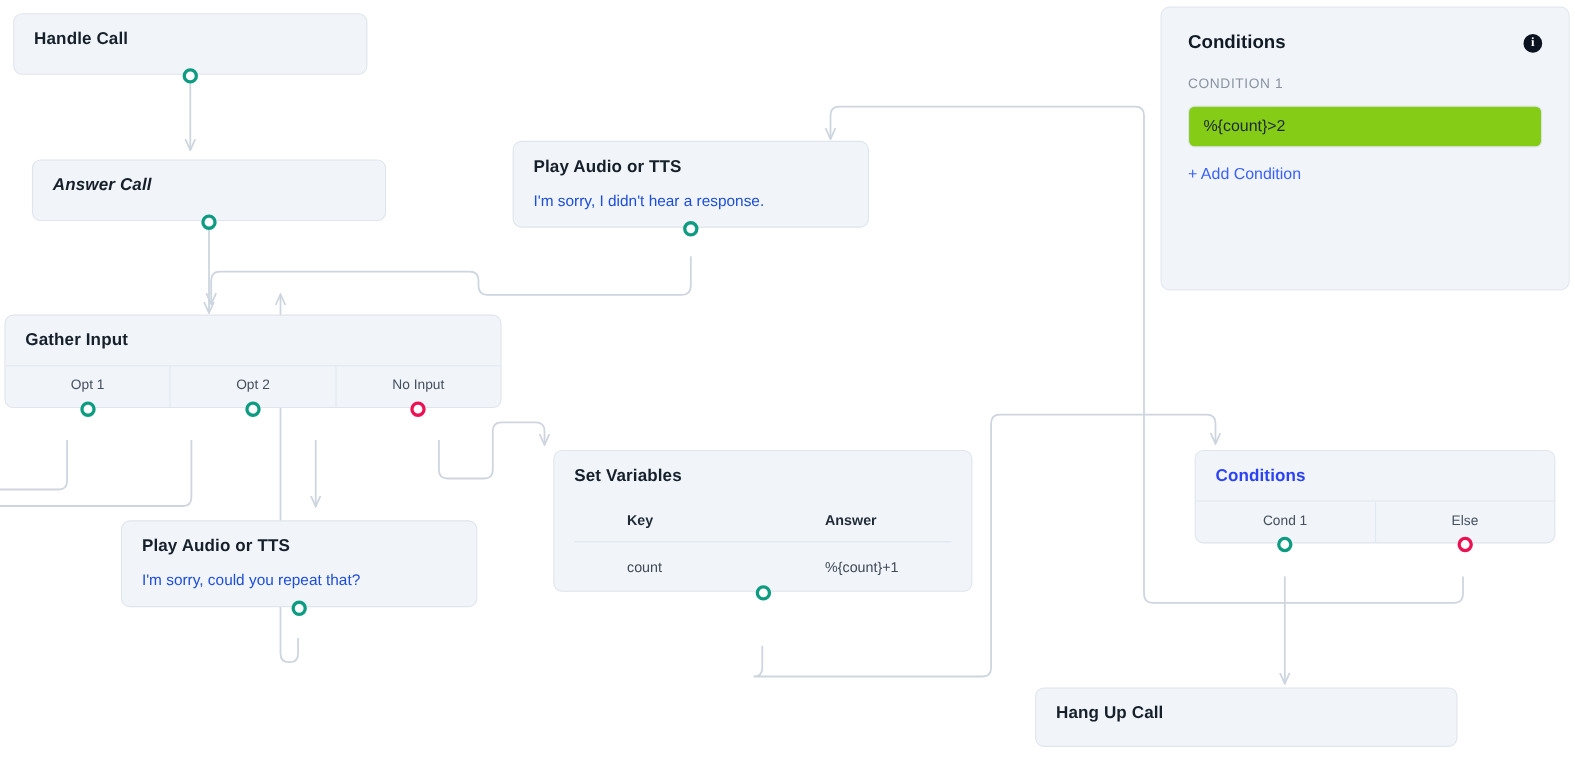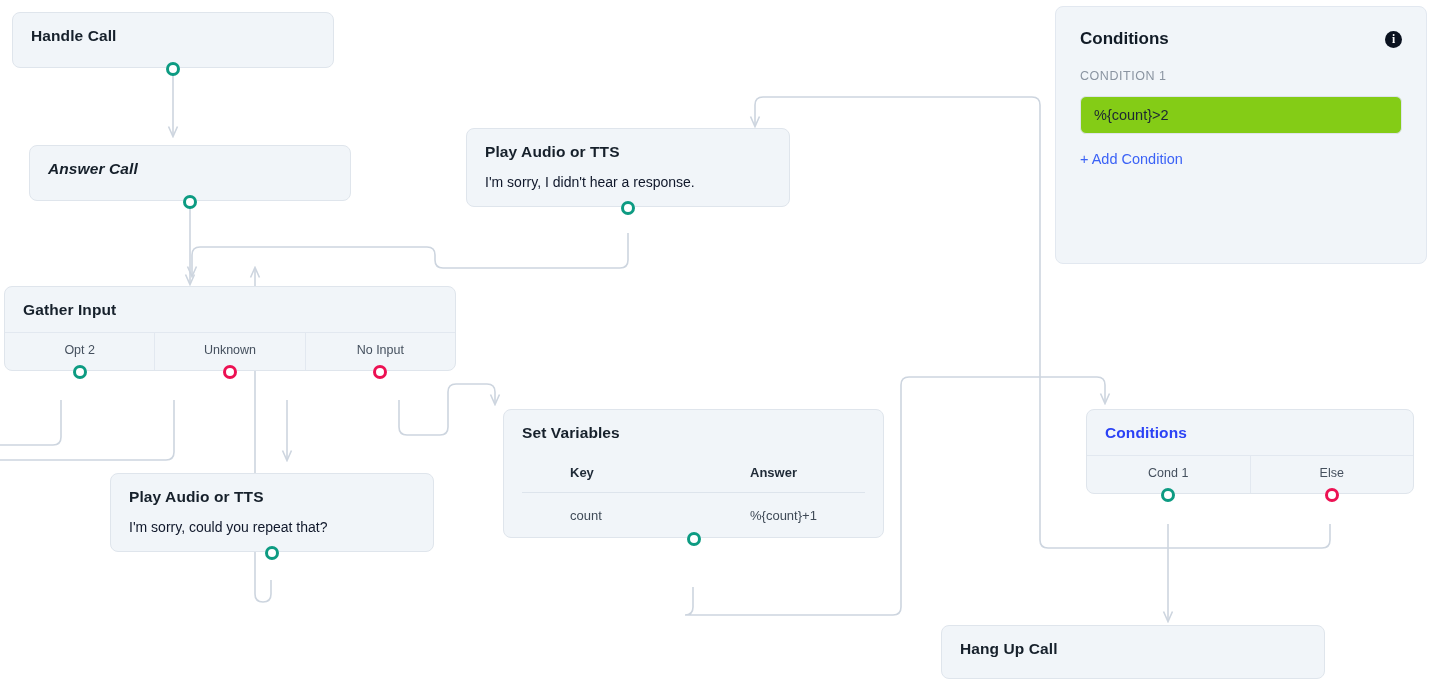--- a/index.html
+++ b/index.html
@@ -39,21 +39,21 @@
   .node-title {
     font-size: 15.5px;
     font-weight: bold;
     color: #16202b;
     padding: 14px 18px 13px 18px;
     letter-spacing: .1px;
   }
   .node-title.selected { color: #2b42f5; }
   .node-sub {
     font-size: 14px;
-    color: #0f172a;
+    color: #1d4ed8;
     padding: 0 18px 16px 18px;
   }
 
   
   .ports {
     display: flex;
     border-top: 1px solid #e2e8f0;
   }
   .port {
     position: relative;
@@ -211,26 +211,26 @@
 
   <div class="node" style="left:29px; top:145px; width:322px; height:56px;font-style:italic;">
     <div class="node-title">Answer Call</div>
     <div class="bottom-dot"></div>
   </div>
 
   <div class="node" style="left:4px; top:286px; width:452px;">
     <div class="node-title">Gather Input</div>
     <div class="ports">
       <div class="port">
+        <span>Opt 1</span>
+        <span class="port-dot"></span>
+      </div>
+      <div class="port">
         <span>Opt 2</span>
         <span class="port-dot"></span>
-      </div>
-      <div class="port">
-        <span>Unknown</span>
-        <span class="port-dot neg"></span>
       </div>
       <div class="port">
         <span>No Input</span>
         <span class="port-dot neg"></span>
       </div>
     </div>
   </div>
 
   <div class="node" style="left:466px; top:128px; width:324px;">
     <div class="node-title">Play Audio or TTS</div>

